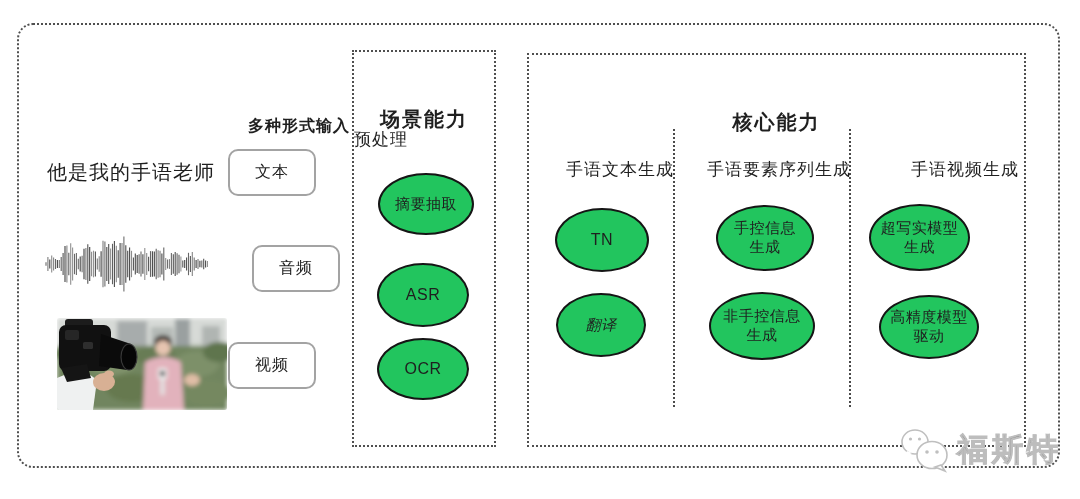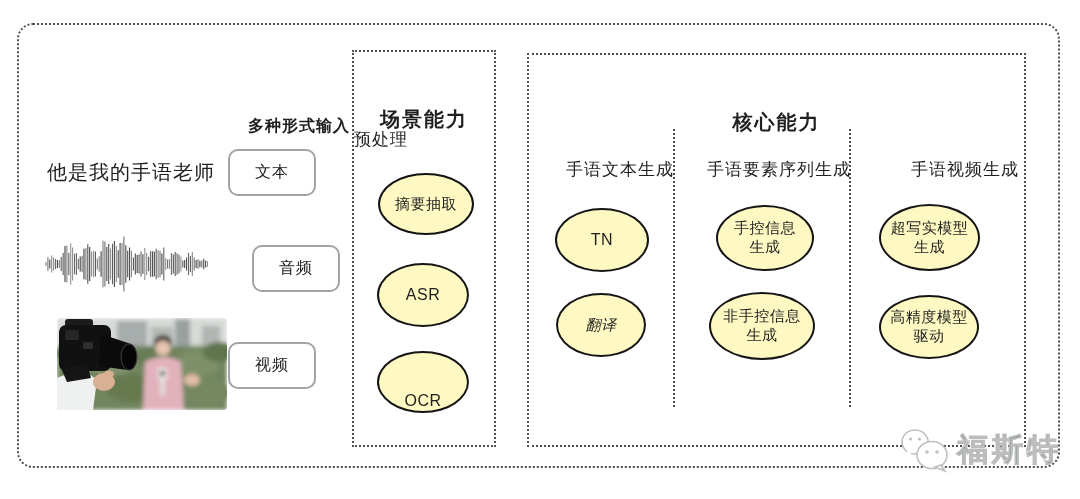--- a/index.html
+++ b/index.html
@@ -22,47 +22,47 @@
   .photo{position:absolute;left:57px;top:318px;width:170px;height:92px;border-radius:2px;overflow:hidden;}
 
   
   .cap-box{position:absolute;border:2px dotted #4f4f4f;background:transparent;}
   .scene-box{left:352px;top:50px;width:140px;height:393px;}
   .core-box{left:527px;top:53px;width:495px;height:390px;}
   .cap-title{position:absolute;top:15px;left:0;width:100%;text-align:center;
     font-size:20px;font-weight:bold;letter-spacing:2px;margin-top:39px;}
   .stage-label{position:absolute;top:76px;left:0;width:100%;font-size:17px;letter-spacing:1px;}
 
-  .node{position:absolute;border:2.5px solid #151515;border-radius:50%;background:#fef9c3;
+  .node{position:absolute;border:2.5px solid #151515;border-radius:50%;background:#22c55e;
     display:flex;align-items:center;justify-content:center;text-align:center;
     font-size:15px;line-height:1.25;letter-spacing:.5px;white-space:pre-line;}
 
   
   .n-summary{left:24px;top:121px;width:92px;height:58px;}
   .n-asr{left:23px;top:211px;width:88px;height:60px;font-size:16px;}
-  .n-ocr{left:23px;top:299px;width:88px;height:58px;font-size:16px;align-items:flex-end;}
+  .n-ocr{left:23px;top:286px;width:88px;height:58px;font-size:16px;}
 
   
   .divider{position:absolute;top:74px;height:278px;border-left:2px dotted #4a4a4a;width:0;}
   .divider.d1{left:144px;}
   .divider.d2{left:320px;}
   .col-label{position:absolute;top:103px;font-size:17px;letter-spacing:1px;text-align:right;}
   .cl-1{left:0px;width:145px;}
   .cl-2{left:150px;width:172px;}
   .cl-3{left:326px;width:164px;}
   .n-tn{left:26px;top:153px;width:90px;height:60px;font-size:16px;}
   .n-trans{left:27px;top:238px;width:86px;height:60px;font-style:italic;}
   .n-manual{left:187px;top:150px;width:94px;height:62px;}
   .n-nonmanual{left:180px;top:237px;width:102px;height:64px;}
-  .n-hyper{left:350px;top:149px;width:97px;height:63px;}
+  .n-hyper{left:340px;top:149px;width:97px;height:63px;}
   .n-drive{left:350px;top:240px;width:96px;height:60px;}
 
   
   .watermark{position:absolute;right:18px;bottom:24px;display:flex;align-items:center;z-index:5;}
-  .wm-text{font-size:31px;font-weight:bold;letter-spacing:4px;color:#0c4a6e;
+  .wm-text{font-size:31px;font-weight:bold;letter-spacing:4px;color:#737373;
     -webkit-text-stroke:1px #bdbdbd;margin-left:4px;}
 </style>
 </head>
 <body>
 
 <div class="canvas">
 
   <div class="outer-frame"></div>
 
   <div class="input-heading">多种形式输入</div>

